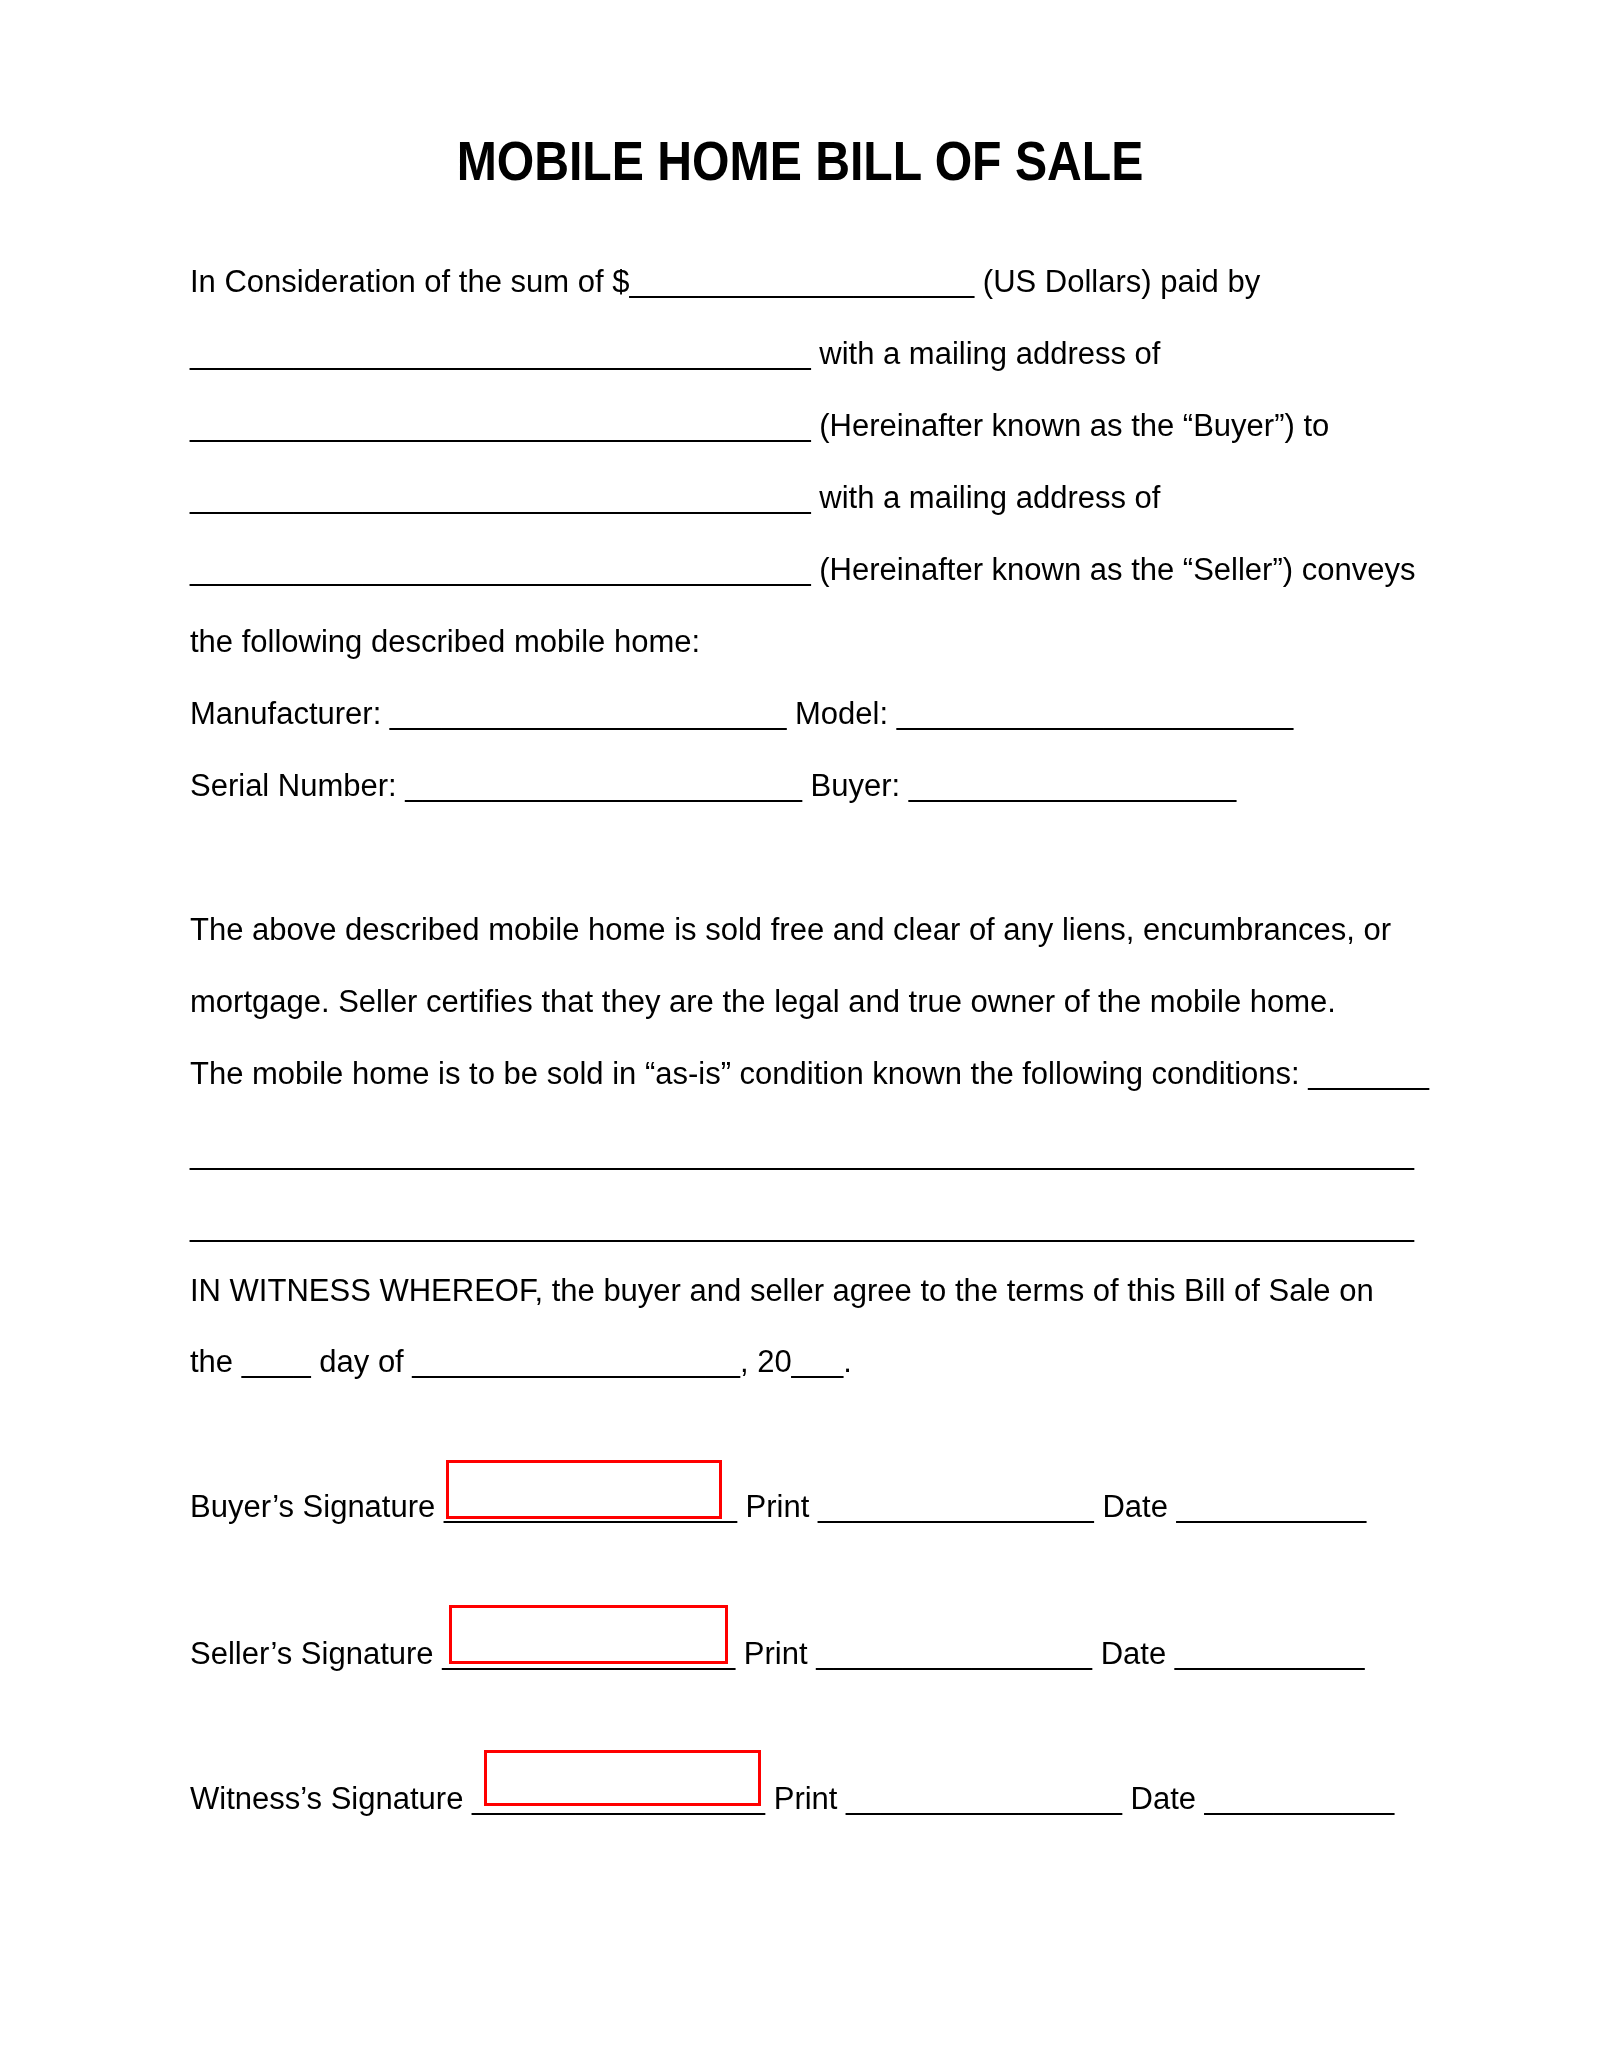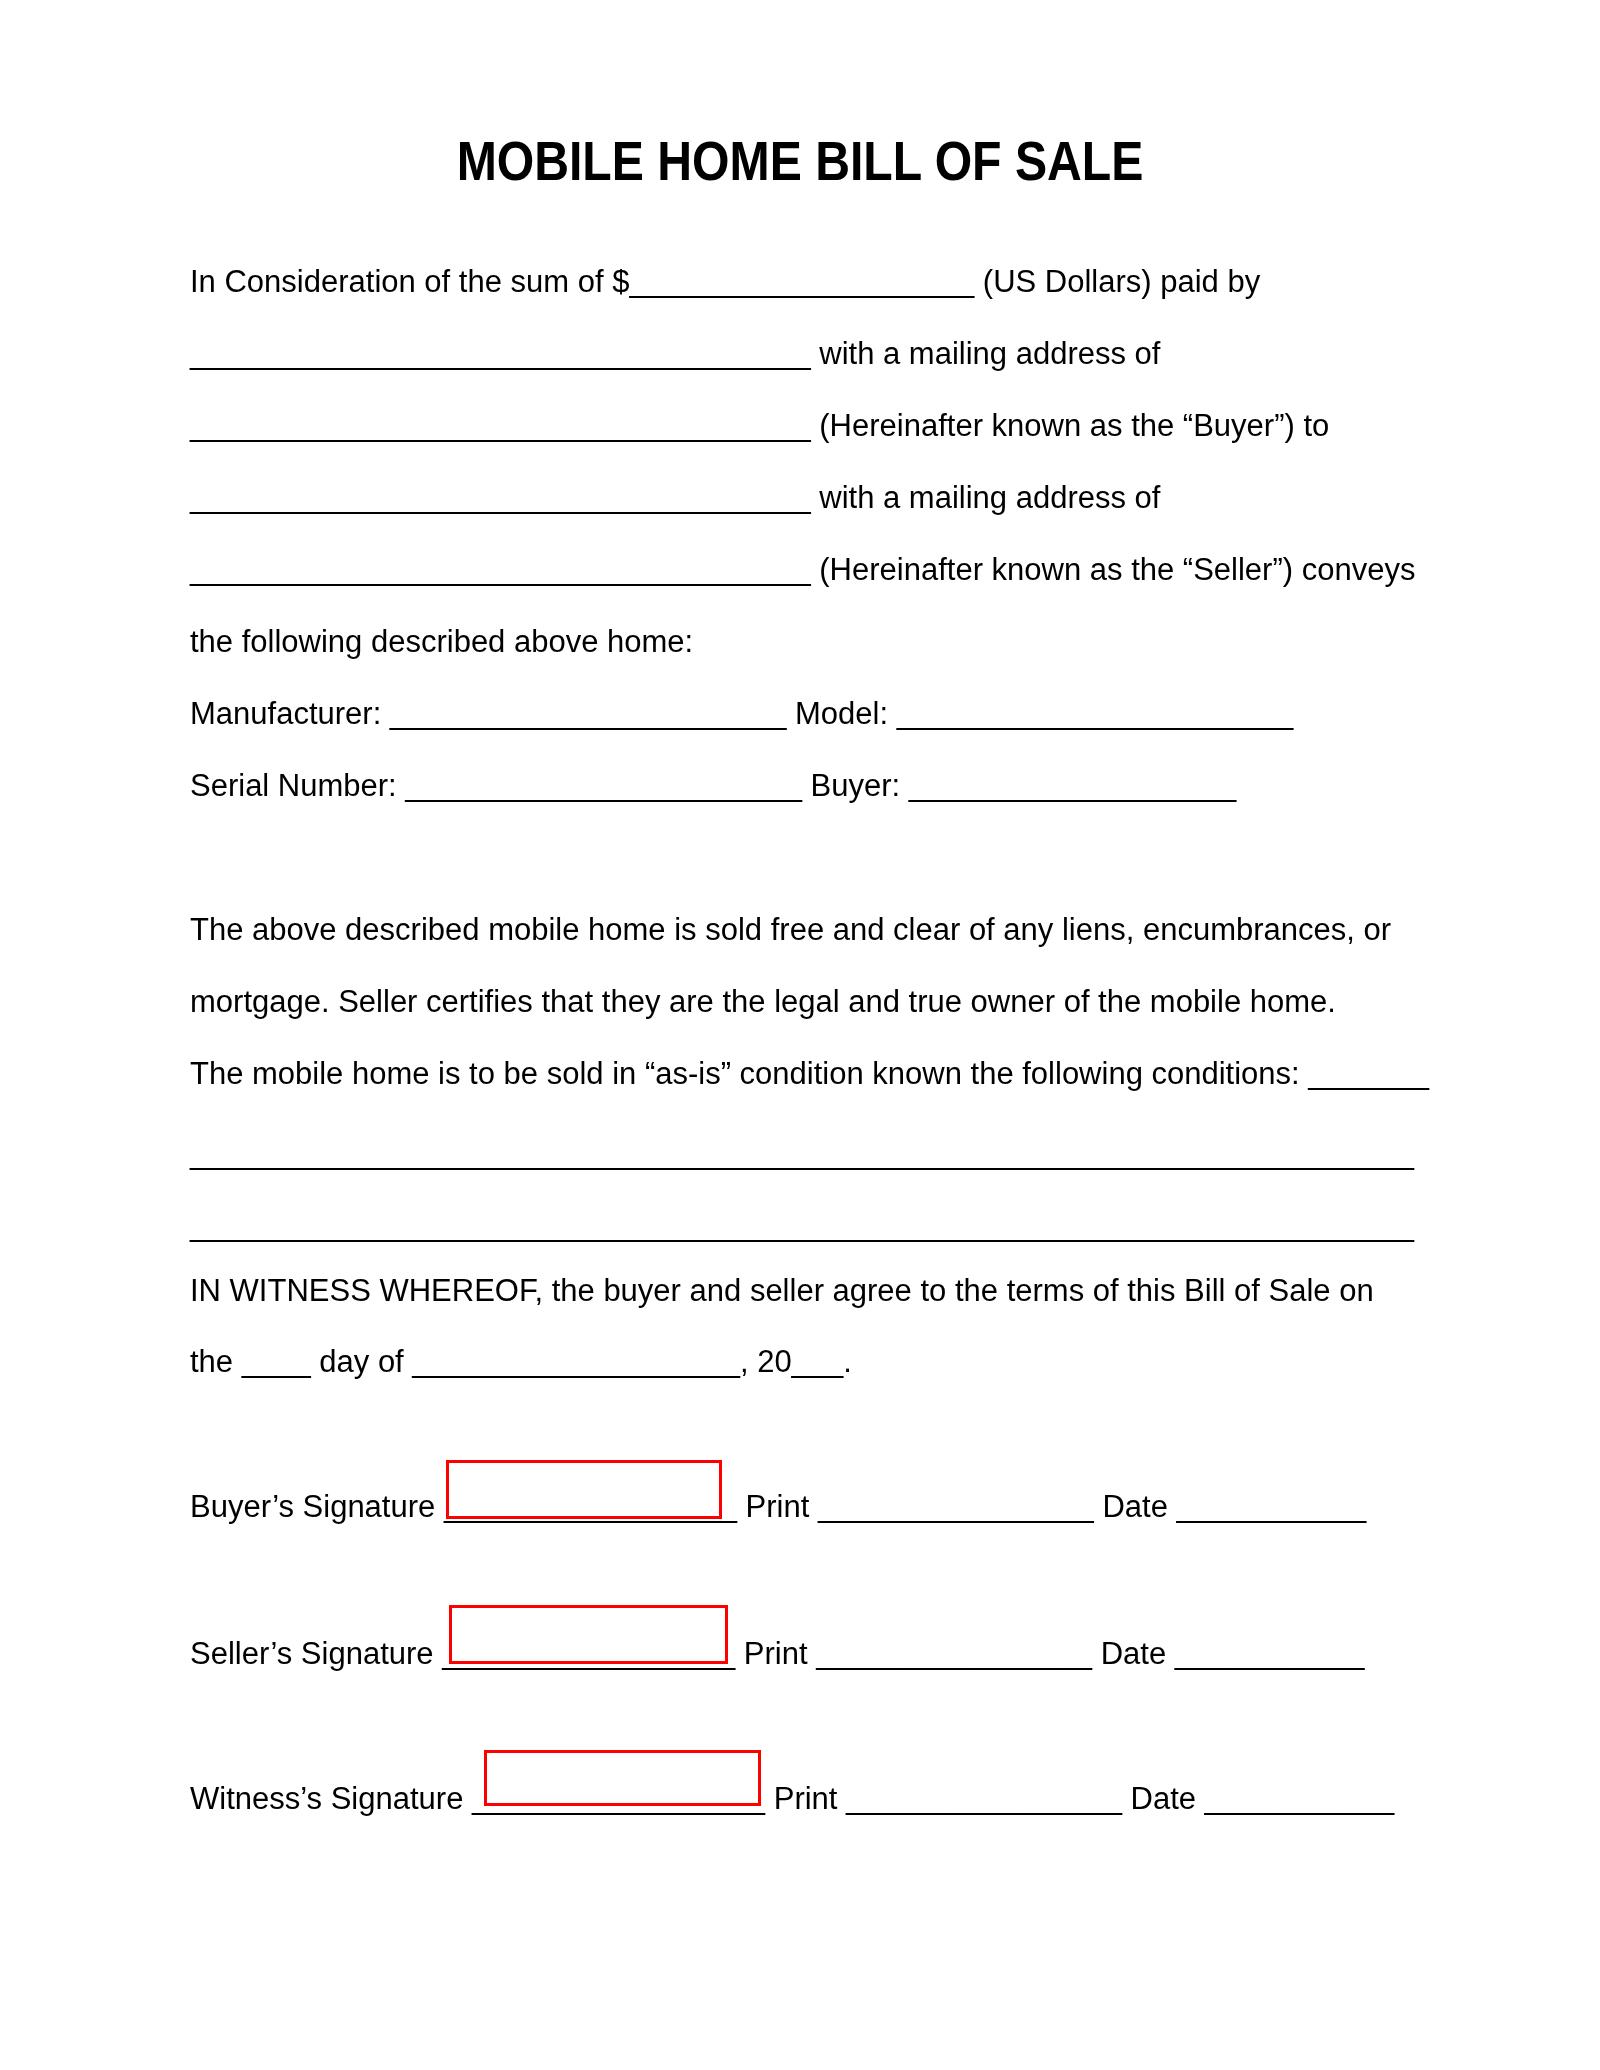--- a/index.html
+++ b/index.html
@@ -73,21 +73,21 @@
 
 <div class="page">
 
   <h1 class="title">MOBILE HOME BILL OF SALE</h1>
 
   <div class="line" style="top:264px">In Consideration of the sum of $____________________ (US Dollars) paid by</div>
   <div class="line" style="top:336px">____________________________________ with a mailing address of</div>
   <div class="line" style="top:408px">____________________________________ (Hereinafter known as the “Buyer”) to</div>
   <div class="line" style="top:480px">____________________________________ with a mailing address of</div>
   <div class="line" style="top:552px">____________________________________ (Hereinafter known as the “Seller”) conveys</div>
-  <div class="line" style="top:624px">the following described above home:</div>
+  <div class="line" style="top:624px">the following described mobile home:</div>
 
   <div class="line" style="top:696px">Manufacturer: _______________________ Model: _______________________</div>
   <div class="line" style="top:768px">Serial Number: _______________________ Buyer: ___________________</div>
 
   <div class="line" style="top:912px">The above described mobile home is sold free and clear of any liens, encumbrances, or</div>
   <div class="line" style="top:984px">mortgage. Seller certifies that they are the legal and true owner of the mobile home.</div>
   <div class="line" style="top:1056px">The mobile home is to be sold in “as-is” condition known the following conditions: _______</div>
   <div class="line" style="top:1136px">_______________________________________________________________________</div>
   <div class="line" style="top:1208px">_______________________________________________________________________</div>
 

